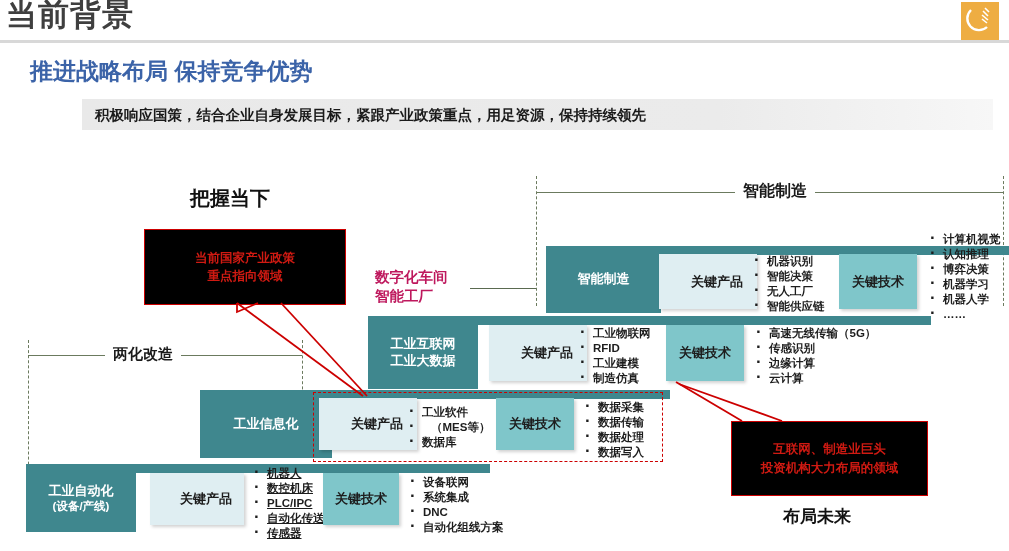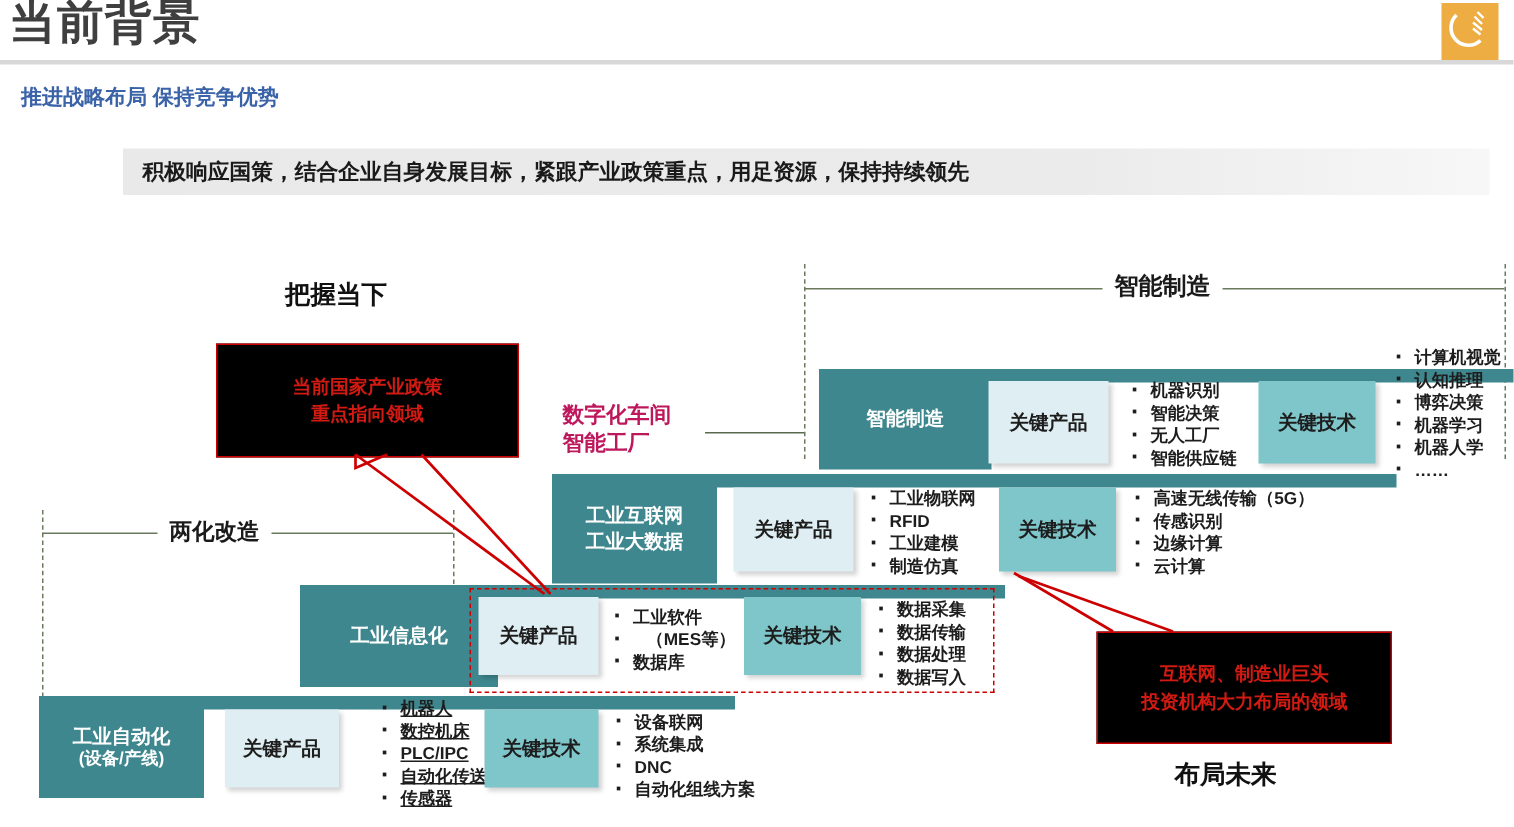--- a/index.html
+++ b/index.html
@@ -17,22 +17,22 @@
     position:absolute;left:6px;top:-6px;
     font-size:31px;font-weight:bold;color:#3f3f3f;
     letter-spacing:1px;
     white-space:nowrap;
   }
   .title-rule{
     position:absolute;left:0;top:40px;width:1009px;height:3px;
     background:#d8d8d8;
   }
   .subtitle{
-    position:absolute;left:14px;top:56px;
-    font-size:14px;font-weight:bold;color:#3b63a8;
+    position:absolute;left:30px;top:56px;
+    font-size:23px;font-weight:bold;color:#3b63a8;
     white-space:nowrap;
   }
   .logo{
     position:absolute;right:10px;top:2px;width:38px;height:38px;
     background:#eead42;
   }
   .logo svg{display:block;}
 
   .banner{
     position:absolute;left:82px;top:99px;width:911px;height:31px;
@@ -50,20 +50,21 @@
     position:absolute;background:#3f878e;color:#ffffff;
     display:flex;flex-direction:column;align-items:center;justify-content:center;
     font-size:13px;font-weight:bold;line-height:1.25;text-align:center;
   }
   .blk .sub{font-size:11.5px;font-weight:bold;}
   .pbox{
     position:absolute;background:#dfeef2;
     display:flex;align-items:center;justify-content:center;
     font-size:13px;font-weight:bold;color:#1d1d1d;
     box-shadow:2px 2px 3px rgba(0,0,0,.18);
+    padding-left:18px;
   }
   .tbox{
     position:absolute;background:#7fc6ca;
     display:flex;align-items:center;justify-content:center;
     font-size:13px;font-weight:bold;color:#1d1d1d;
     box-shadow:2px 2px 3px rgba(0,0,0,.18);
   }
   .bullets{
     position:absolute;
     font-size:11.5px;font-weight:bold;color:#1d1d1d;
@@ -135,21 +136,21 @@
 
   <div class="bracket" style="left:536px;top:192px;width:467px;"></div>
   <div class="bracket-label" style="left:735px;top:181px;font-size:16px;">智能制造</div>
 
   <div class="group-label" style="left:375px;top:268px;">
     <div>数字化车间</div>
     <div>智能工厂</div>
   </div>
   <div class="group-rule" style="left:470px;top:288px;width:66px;"></div>
 
-  <div class="stage-label" style="left:190px;top:185px;font-size:17px;">把握当下</div>
+  <div class="stage-label" style="left:190px;top:185px;font-size:20px;">把握当下</div>
   <div class="stage-label" style="left:783px;top:505px;font-size:17px;">布局未来</div>
 
   <div class="row">
     <div class="bar" style="left:546px;top:246px;width:463px;height:9px;"></div>
     <div class="blk" style="left:546px;top:246px;width:115px;height:67px;">
       <span>智能制造</span>
     </div>
     <div class="pbox" style="left:659px;top:254px;width:80px;height:55px;">
       <span>关键产品</span>
     </div>

